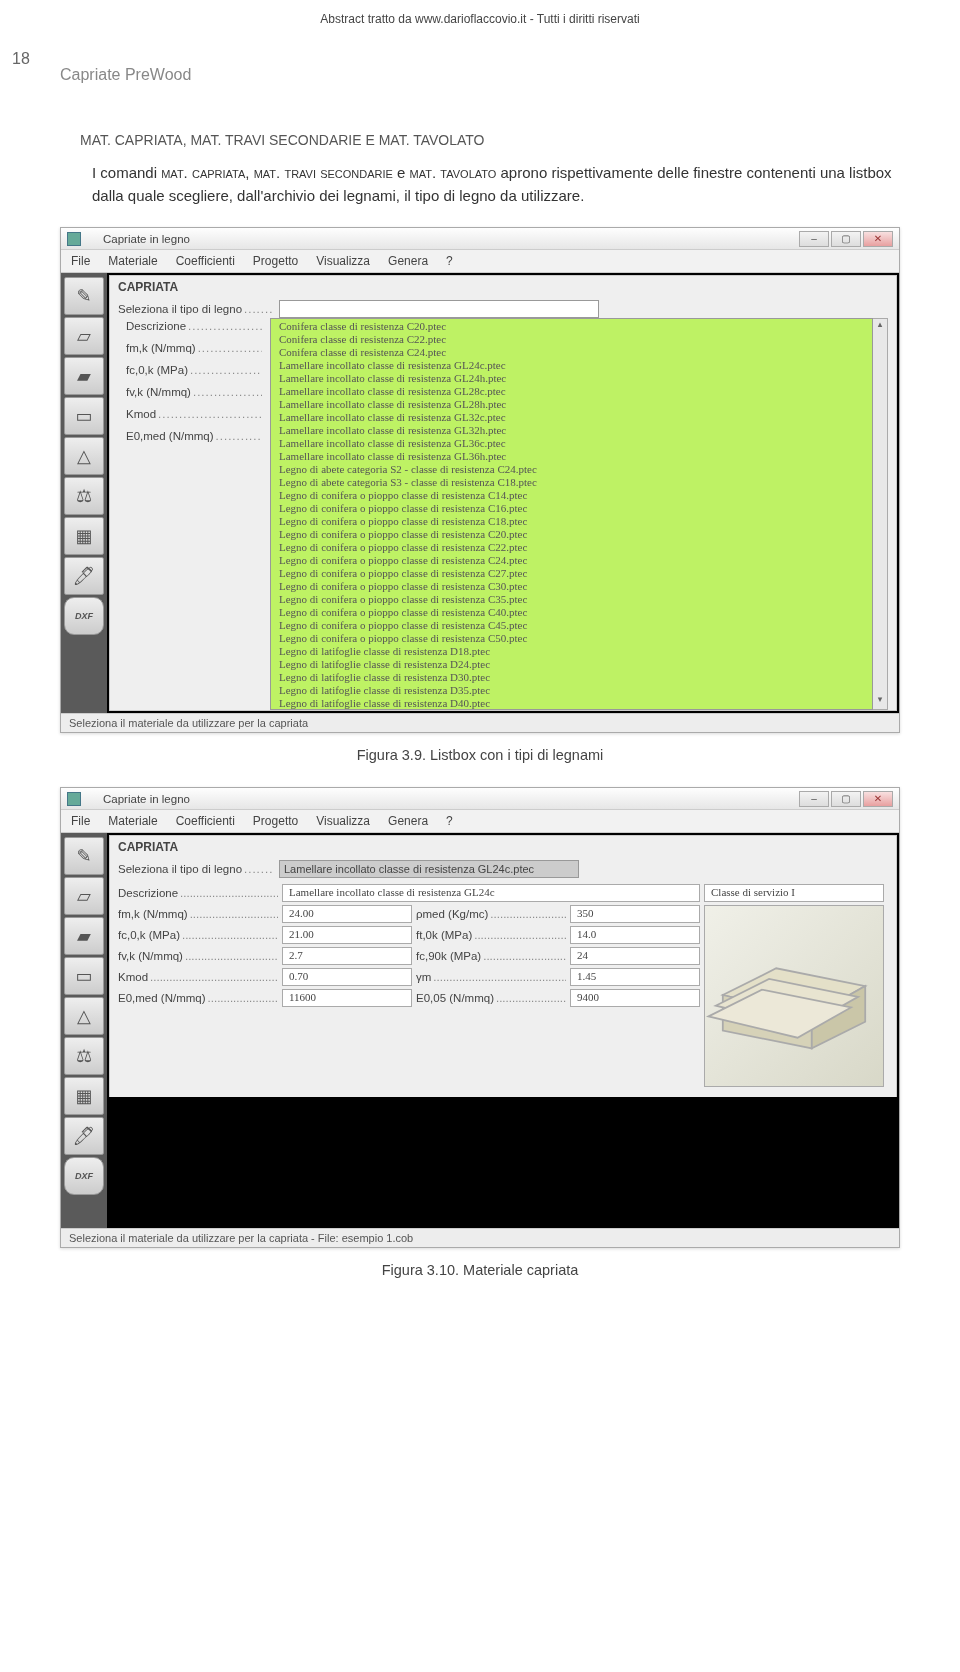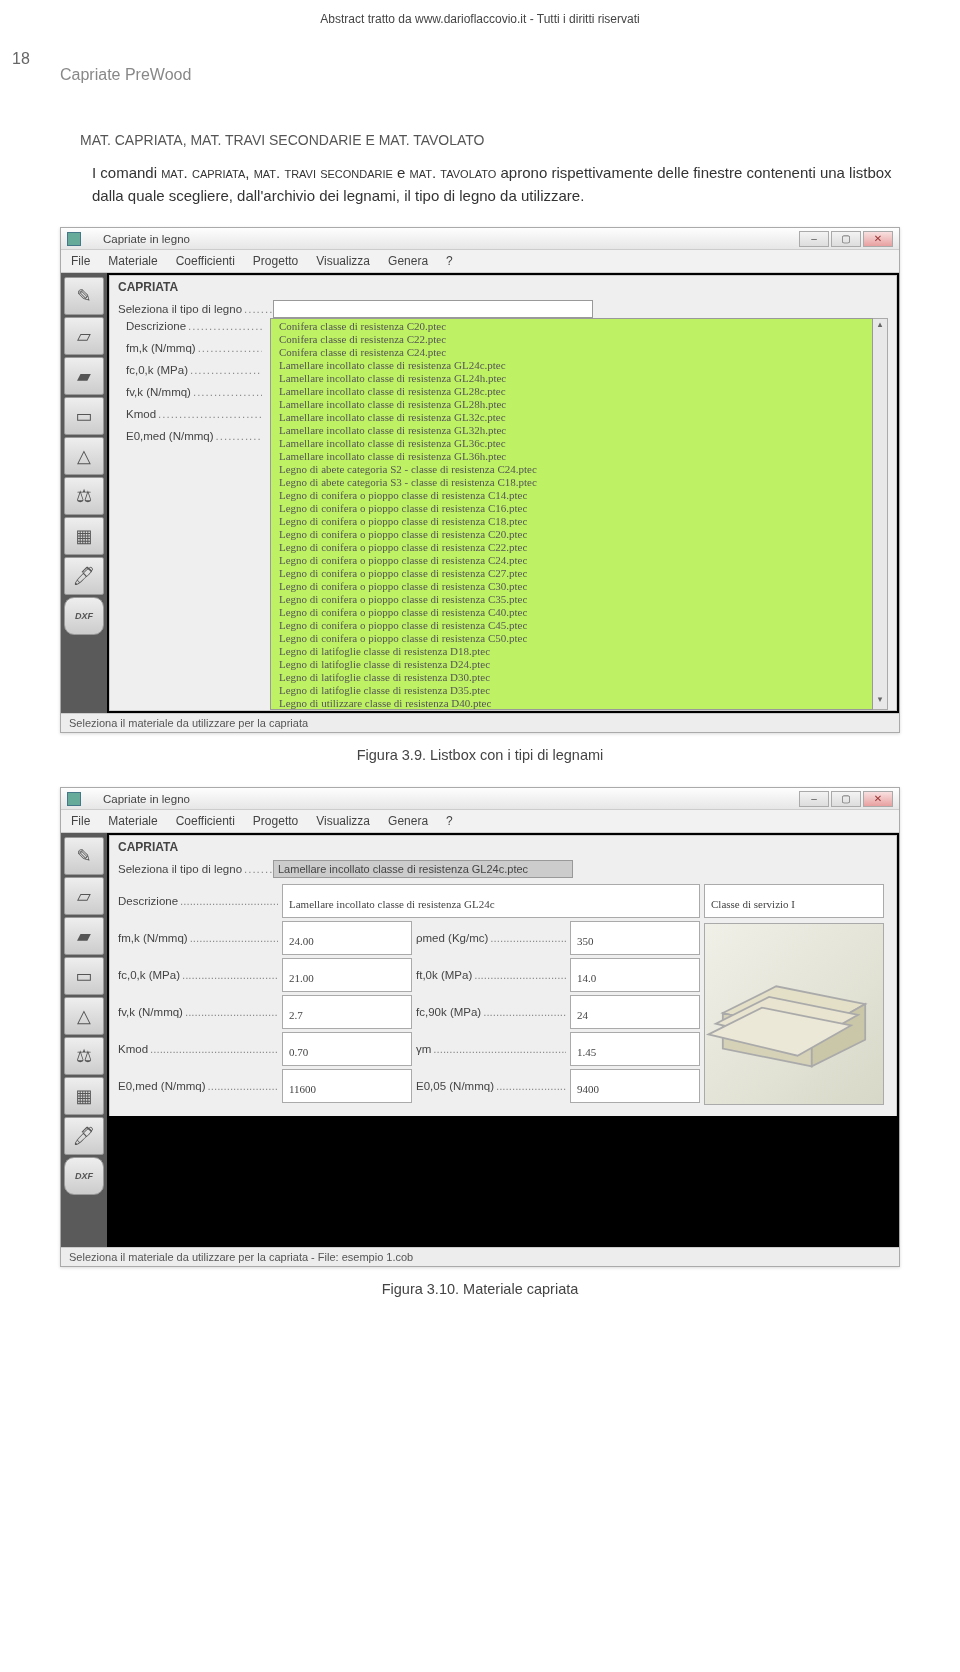--- a/index.html
+++ b/index.html
@@ -118,20 +118,21 @@
     font-weight: bold;
     font-size: 12px;
     color: #444;
     padding: 4px 8px;
     background: #efefef;
   }
   .form-row {
     display: flex;
     align-items: center;
     padding: 2px 8px;
+    gap: 6px;
   }
   .form-label {
     width: 155px;
     position: relative;
     color: #444;
     white-space: nowrap;
     overflow: hidden;
   }
   .form-label::after {
     content: "..................................................";
@@ -203,25 +204,25 @@
     color: #444;
     position: relative;
     white-space: nowrap;
     overflow: hidden;
   }
   .prop-grid .cell-label::after {
     content: "..............................................";
     position: absolute; padding-left: 2px; color: #888;
   }
   .prop-grid .val {
-    height: 34px;
+    height: 18px;
     border: 1px solid #aaa;
     background: #fff;
     font-size: 11px;
-    padding: 13px 6px;
+    padding: 1px 6px;
     font-family: "Times New Roman", serif;
   }
   .prop-grid .wide { grid-column: span 3; }
   .thumb {
     grid-column: 5; grid-row: 2 / span 6;
     border: 1px solid #aaa;
     background: linear-gradient(135deg,#f0f0e8,#d8d8c8);
     position: relative;
   }
   .thumb svg { width: 100%; height: 100%; }
@@ -325,21 +326,21 @@
                 <div class="lb-item">Legno di conifera o pioppo classe di resistenza C27.ptec</div>
                 <div class="lb-item">Legno di conifera o pioppo classe di resistenza C30.ptec</div>
                 <div class="lb-item">Legno di conifera o pioppo classe di resistenza C35.ptec</div>
                 <div class="lb-item">Legno di conifera o pioppo classe di resistenza C40.ptec</div>
                 <div class="lb-item">Legno di conifera o pioppo classe di resistenza C45.ptec</div>
                 <div class="lb-item">Legno di conifera o pioppo classe di resistenza C50.ptec</div>
                 <div class="lb-item">Legno di latifoglie classe di resistenza D18.ptec</div>
                 <div class="lb-item">Legno di latifoglie classe di resistenza D24.ptec</div>
                 <div class="lb-item">Legno di latifoglie classe di resistenza D30.ptec</div>
                 <div class="lb-item">Legno di latifoglie classe di resistenza D35.ptec</div>
-                <div class="lb-item">Legno di utilizzare classe di resistenza D40.ptec</div>
+                <div class="lb-item">Legno di latifoglie classe di resistenza D40.ptec</div>
               </div>
             <div class="scroll-v">
               <div class="scroll-btn">▴</div>
               <div class="scroll-btn">▾</div>
             </div>
           </div>
         </div>
       </div>
     </div>
   </div>

